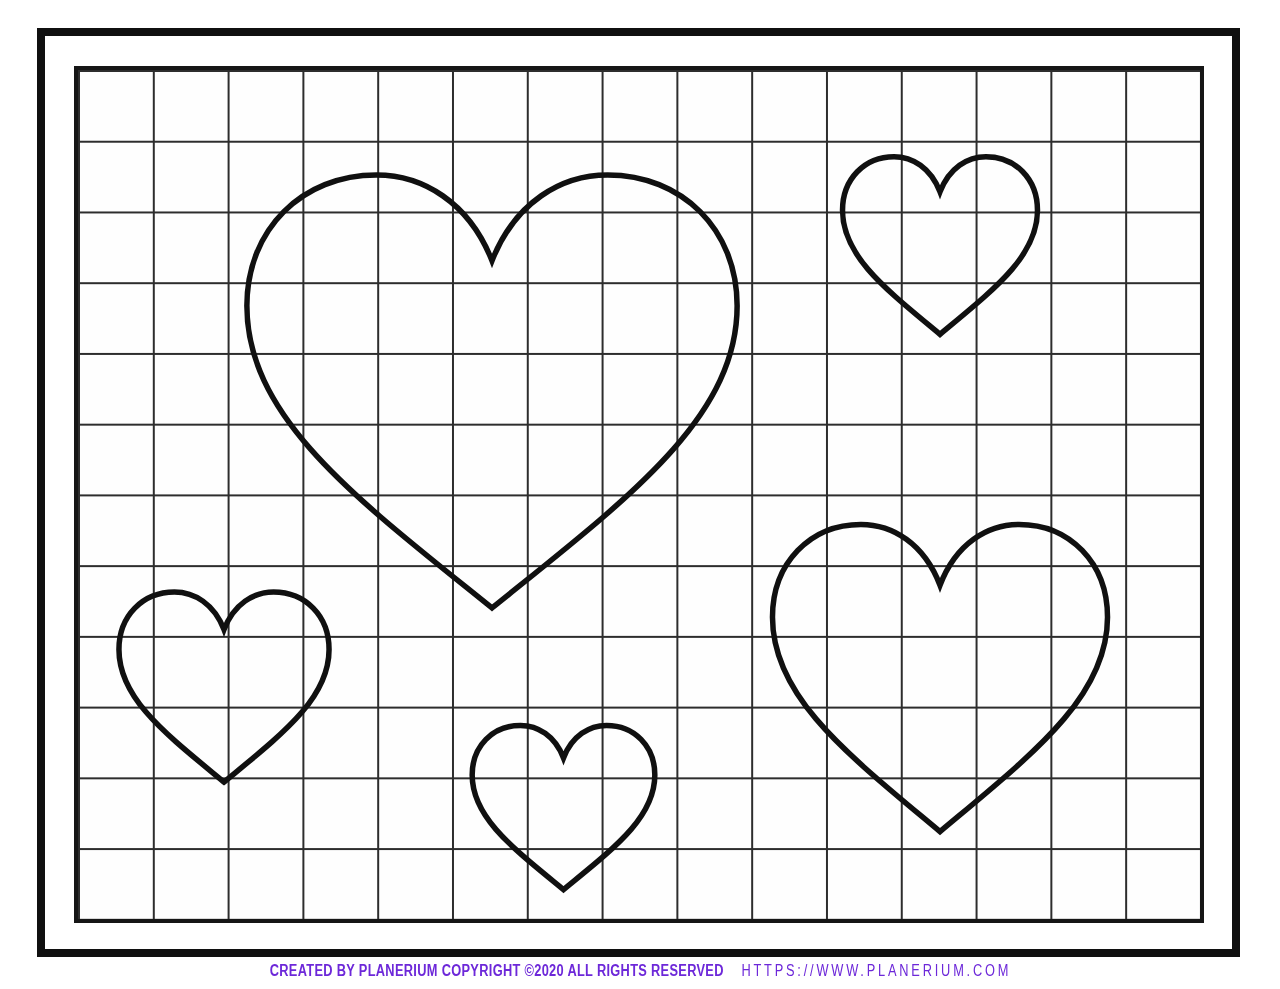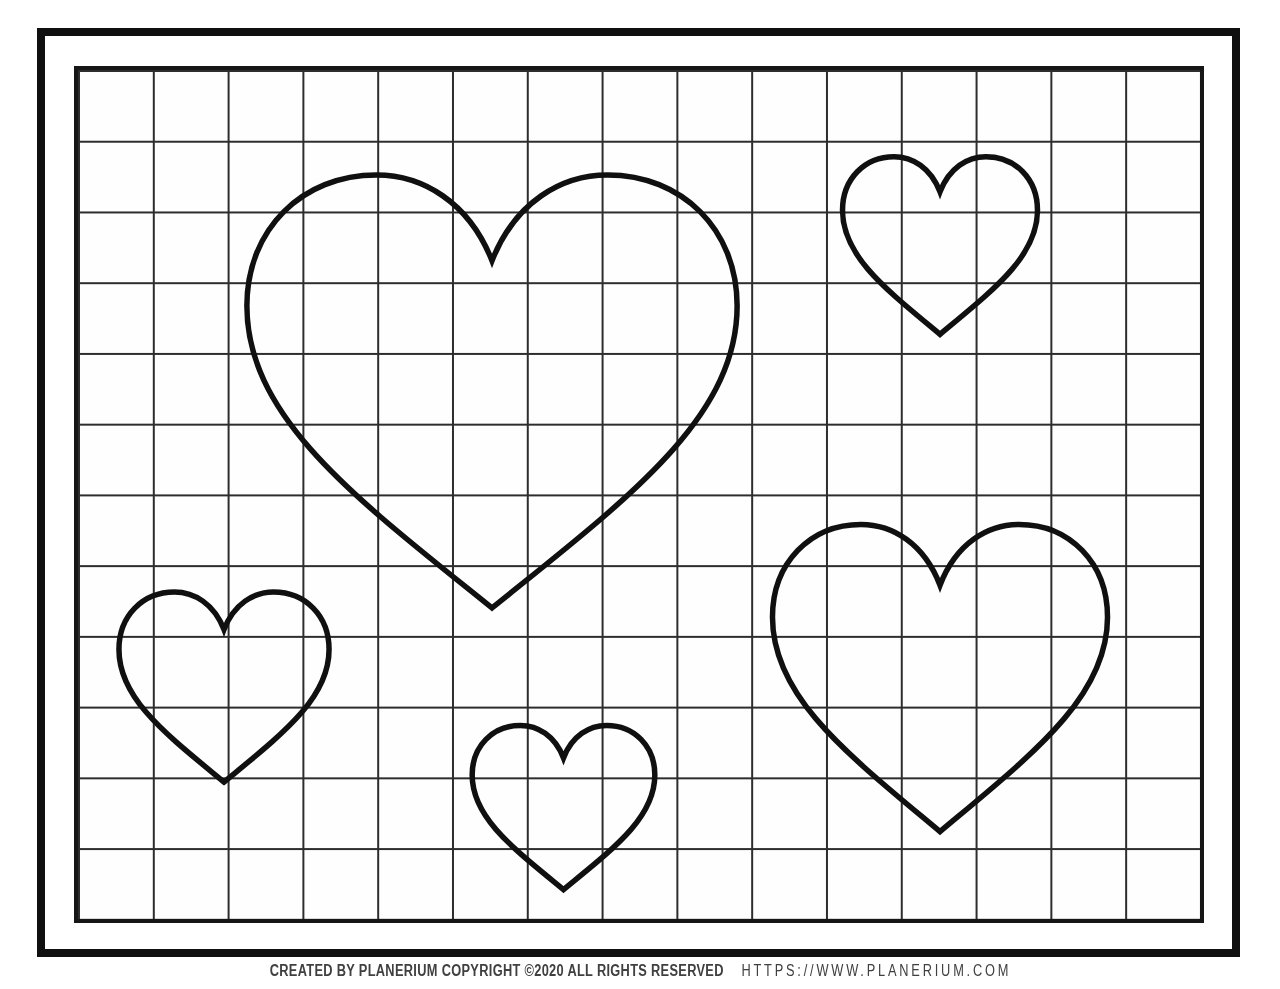--- a/index.html
+++ b/index.html
@@ -57,21 +57,21 @@
     stroke-width: 5.5px;
     stroke-miterlimit: 6;
   }
   
   .footer {
     position: absolute;
     left: 0;
     right: 0;
     top: 962px;
     text-align: center;
-    color: #404040;
+    color: #6d28d9;
     white-space: nowrap;
   }
   .footer-inner {
     display: inline-block;
     transform: scaleX(0.8);
     transform-origin: center top;
     font-size: 16px;
     font-weight: 600;
     letter-spacing: 0.4px;
   }

